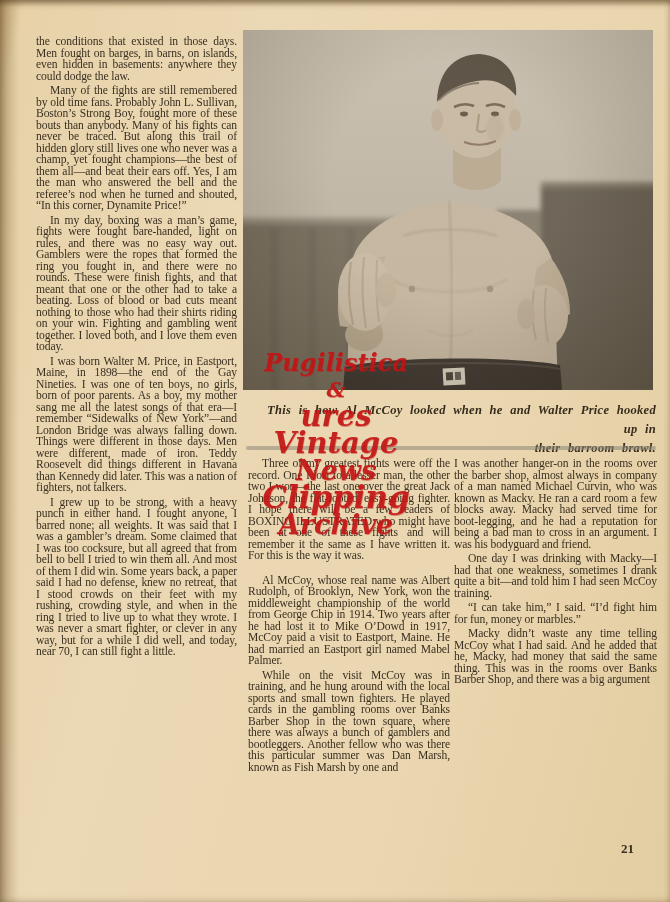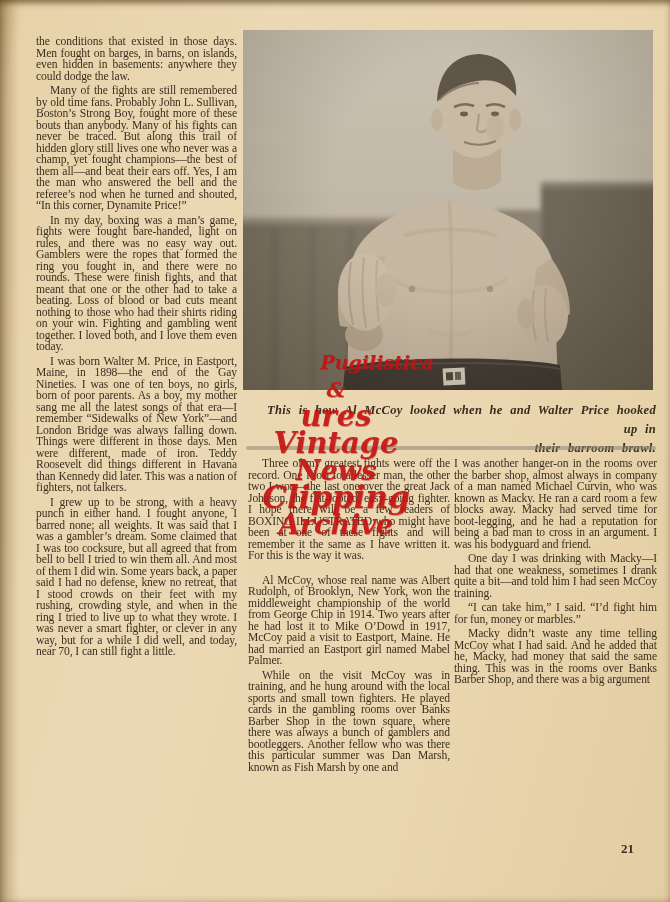--- a/index.html
+++ b/index.html
@@ -38,21 +38,21 @@
   .caption{position:absolute;left:246px;top:401px;width:410px;text-align:right;
     font-style:italic;font-weight:700;font-size:12.5px;line-height:19px;
     color:#352c1b;word-spacing:4px;letter-spacing:.3px;}
   .divider{position:absolute;left:246px;top:446px;width:410px;height:4px;
     background:#8d8678;opacity:.55;border-radius:2px;}
 
   .watermark{position:absolute;left:238px;top:349px;width:196px;text-align:center;
     color:#c31313;font-family:"DejaVu Serif",serif;font-style:italic;font-weight:700;
     opacity:.92;pointer-events:none;text-shadow:.6px .6px 0 rgba(195,19,19,.45);}
   .watermark div{line-height:27px;white-space:nowrap;}
-  .watermark div:nth-child(1){font-size:19px;text-align:right;}
+  .watermark div:nth-child(1){font-size:24px;}
   .watermark div:nth-child(2){font-size:21px;}
   .watermark div:nth-child(3){font-size:29px;}
   .watermark div:nth-child(4){font-size:29px;}
   .watermark div:nth-child(5){font-size:27px;}
   .watermark div:nth-child(6){font-size:31px;}
   .watermark div:nth-child(7){font-size:27px;}
   .watermark div:nth-child(8){font-size:26px;}
 
   .page-number{position:absolute;left:621px;top:841px;
     font-weight:700;font-size:13px;color:#3a3021;}

